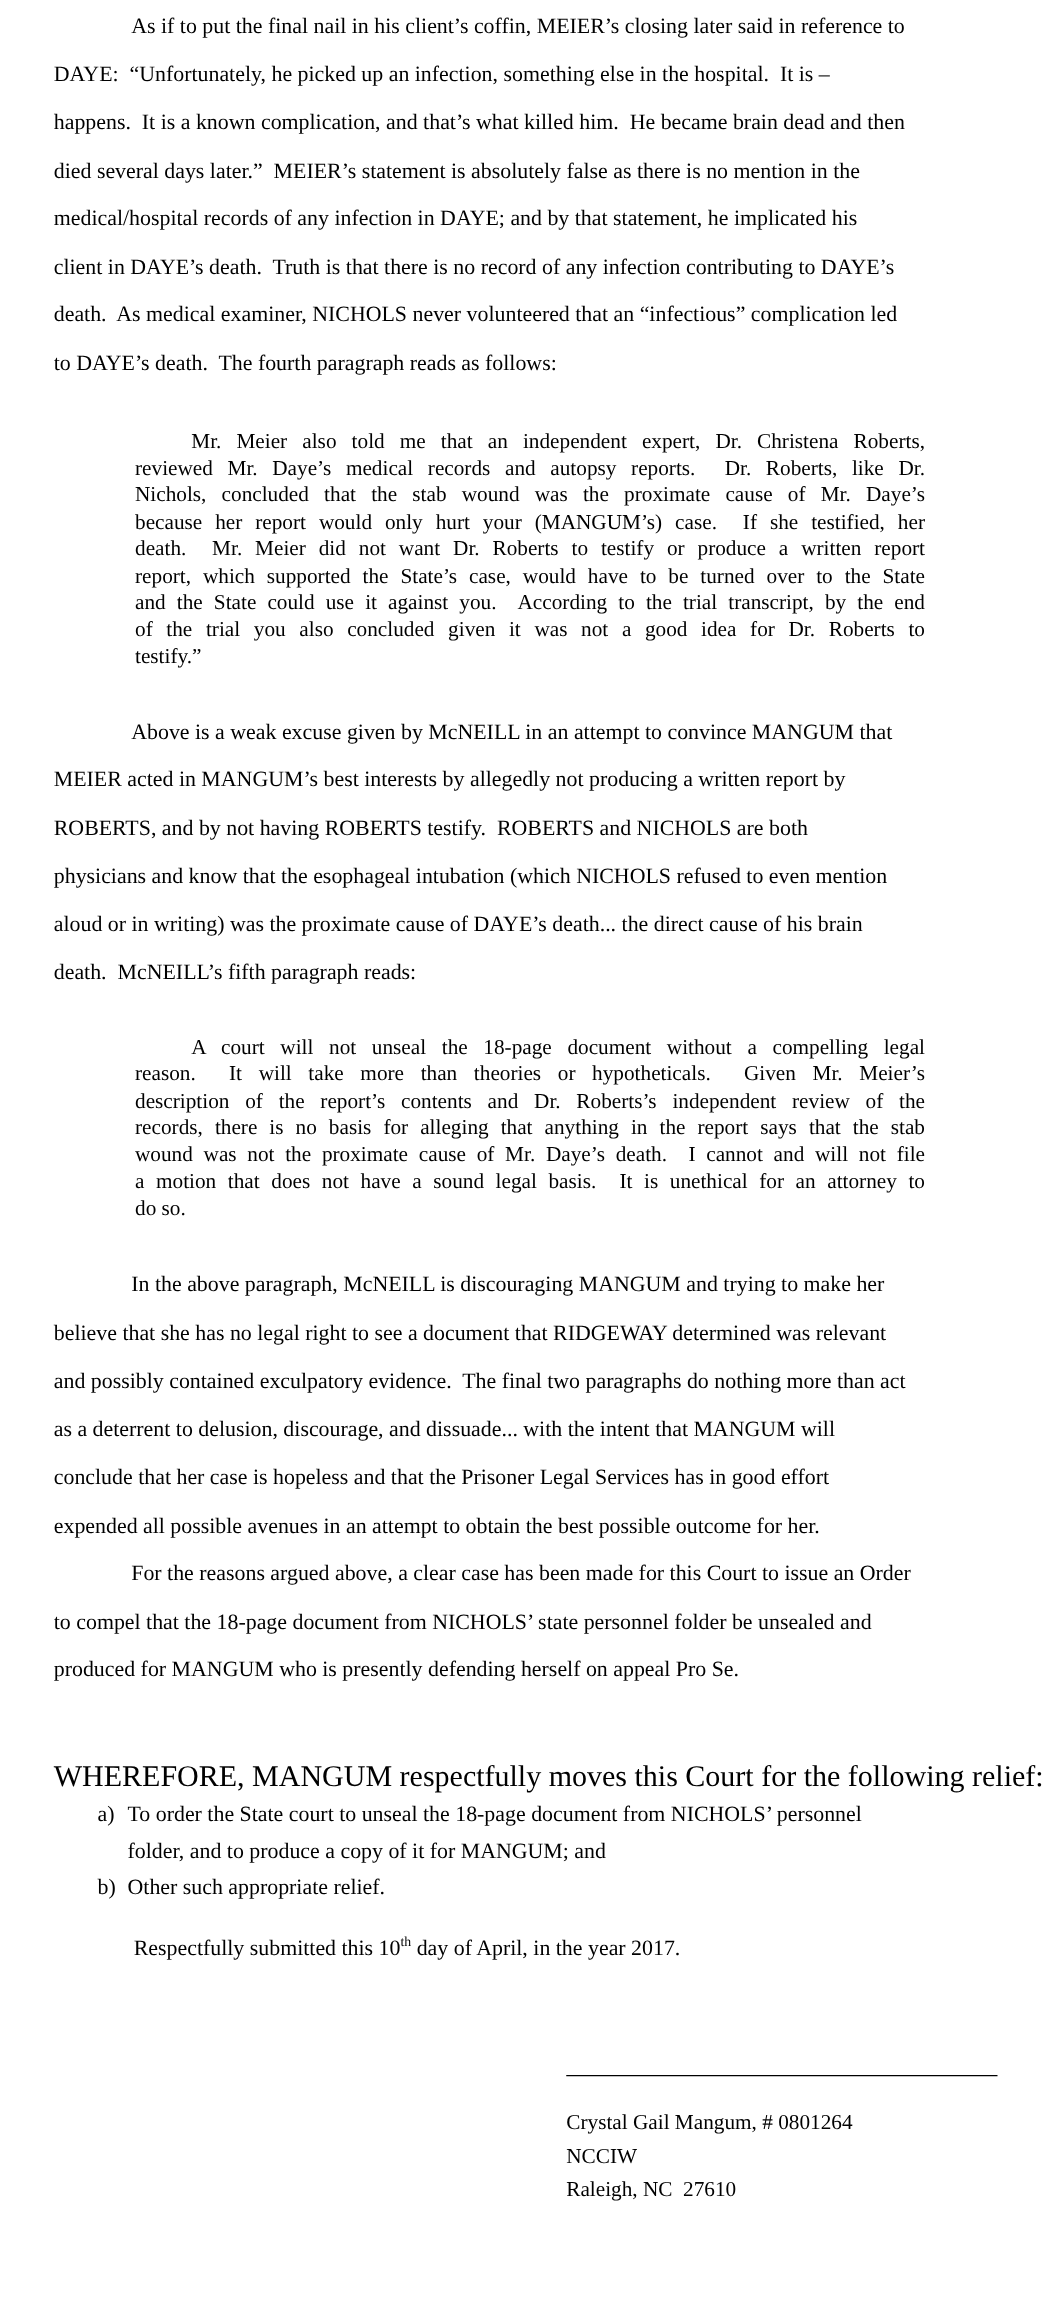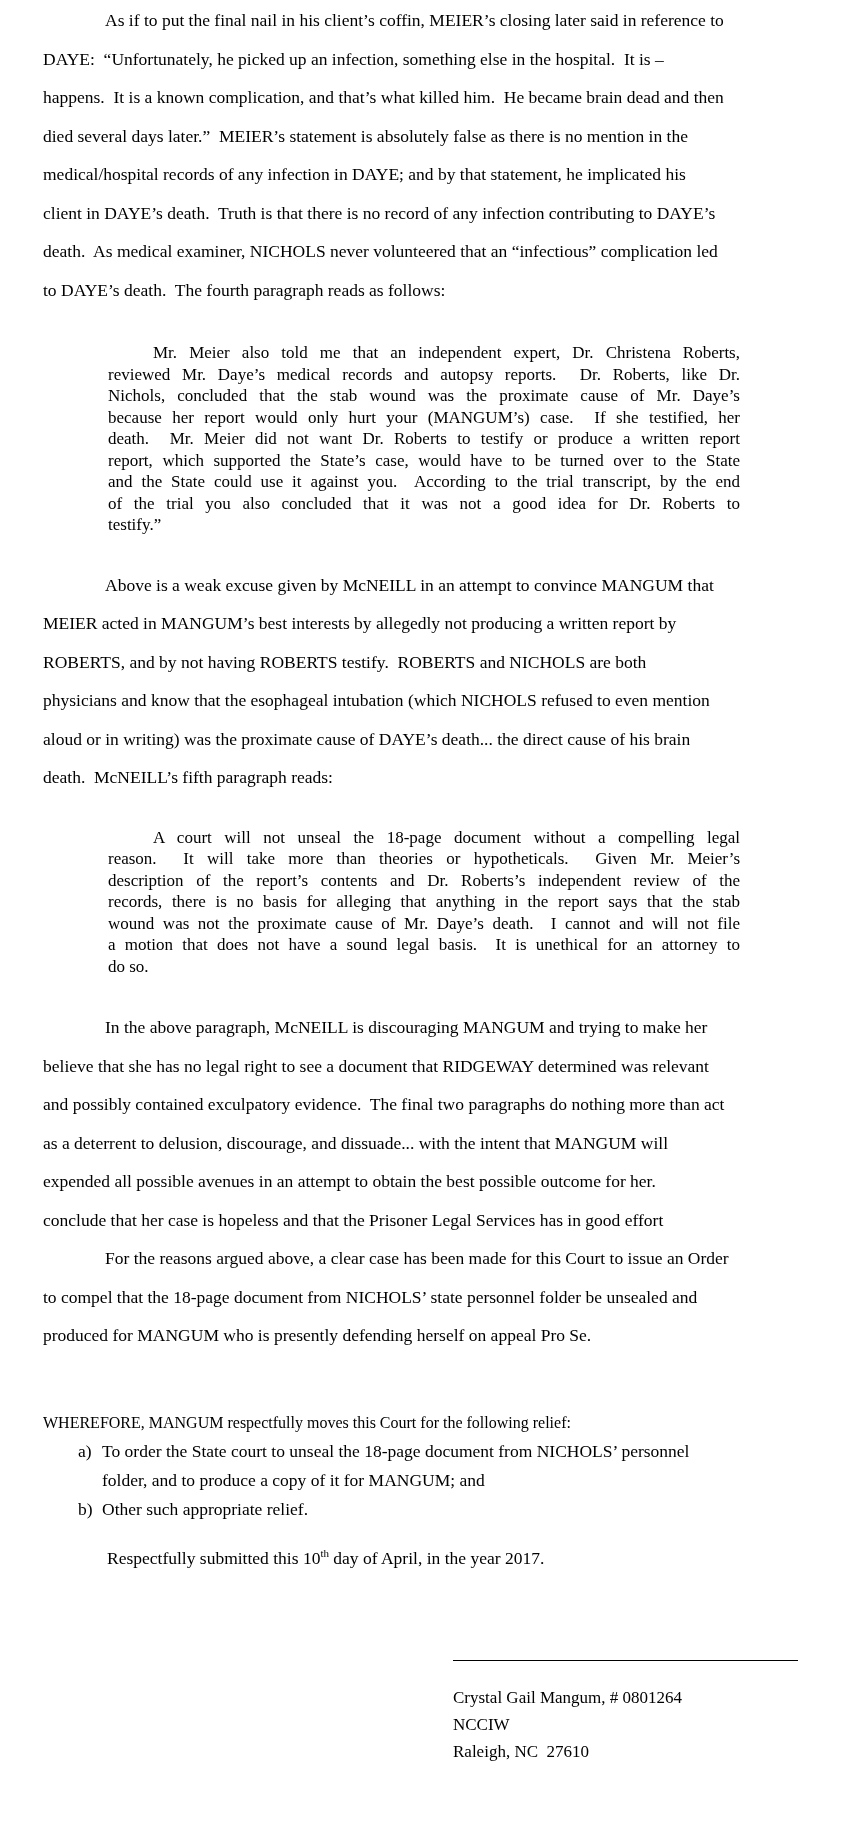--- a/index.html
+++ b/index.html
@@ -44,21 +44,21 @@
   .bq .line.first { padding-left: 45px; }
   .bq .line:last-child { text-align-last: left; }
 
   .mt-quote1 { margin-top: 33px; }
   .mt-para2  { margin-top: 30px; }
   .mt-quote2 { margin-top: 30px; }
   .mt-para3  { margin-top: 31px; }
 
   .wherefore {
     margin-top: 53px;
-    font-size: 16px;
+    font-size: 24px;
     line-height: 29px;
     white-space: pre;
   }
   .relief-list { margin: 0; }
   .relief-item {
     display: flex;
     padding-left: 35px;
     font-size: 17.5px;
     line-height: 29px;
   }
@@ -113,21 +113,21 @@
       </div>
 
     <div class="bq mt-quote1">
         <div class="line first">Mr. Meier also told me that an independent expert, Dr. Christena Roberts,</div>
         <div class="line">reviewed Mr. Daye’s medical records and autopsy reports.  Dr. Roberts, like Dr.</div>
         <div class="line">Nichols, concluded that the stab wound was the proximate cause of Mr. Daye’s</div>
         <div class="line">because her report would only hurt your (MANGUM’s) case.  If she testified, her</div>
         <div class="line">death.  Mr. Meier did not want Dr. Roberts to testify or produce a written report</div>
         <div class="line">report, which supported the State’s case, would have to be turned over to the State</div>
         <div class="line">and the State could use it against you.  According to the trial transcript, by the end</div>
-        <div class="line">of the trial you also concluded that it was not a good idea for Dr. Roberts to</div>
+        <div class="line">of the trial you also concluded given it was not a good idea for Dr. Roberts to</div>
         <div class="line">testify.”</div>
       </div>
 
     <div class="para mt-para2">
         <div class="line first">Above is a weak excuse given by McNEILL in an attempt to convince MANGUM that</div>
         <div class="line">MEIER acted in MANGUM’s best interests by allegedly not producing a written report by</div>
         <div class="line">ROBERTS, and by not having ROBERTS testify.  ROBERTS and NICHOLS are both</div>
         <div class="line">physicians and know that the esophageal intubation (which NICHOLS refused to even mention</div>
         <div class="line">aloud or in writing) was the proximate cause of DAYE’s death... the direct cause of his brain</div>
         <div class="line">death.  McNEILL’s fifth paragraph reads:</div>
@@ -141,22 +141,22 @@
         <div class="line">wound was not the proximate cause of Mr. Daye’s death.  I cannot and will not file</div>
         <div class="line">a motion that does not have a sound legal basis.  It is unethical for an attorney to</div>
         <div class="line">do so.</div>
       </div>
 
     <div class="para mt-para3">
         <div class="line first">In the above paragraph, McNEILL is discouraging MANGUM and trying to make her</div>
         <div class="line">believe that she has no legal right to see a document that RIDGEWAY determined was relevant</div>
         <div class="line">and possibly contained exculpatory evidence.  The final two paragraphs do nothing more than act</div>
         <div class="line">as a deterrent to delusion, discourage, and dissuade... with the intent that MANGUM will</div>
+        <div class="line">conclude that her case is hopeless and that the Prisoner Legal Services has in good effort</div>
         <div class="line">expended all possible avenues in an attempt to obtain the best possible outcome for her.</div>
-        <div class="line">conclude that her case is hopeless and that the Prisoner Legal Services has in good effort</div>
       </div>
 
     <div class="para">
         <div class="line first">For the reasons argued above, a clear case has been made for this Court to issue an Order</div>
         <div class="line">to compel that the 18-page document from NICHOLS’ state personnel folder be unsealed and</div>
         <div class="line">produced for MANGUM who is presently defending herself on appeal Pro Se.</div>
       </div>
 
     <div class="wherefore">WHEREFORE, MANGUM respectfully moves this Court for the following relief:</div>
 

